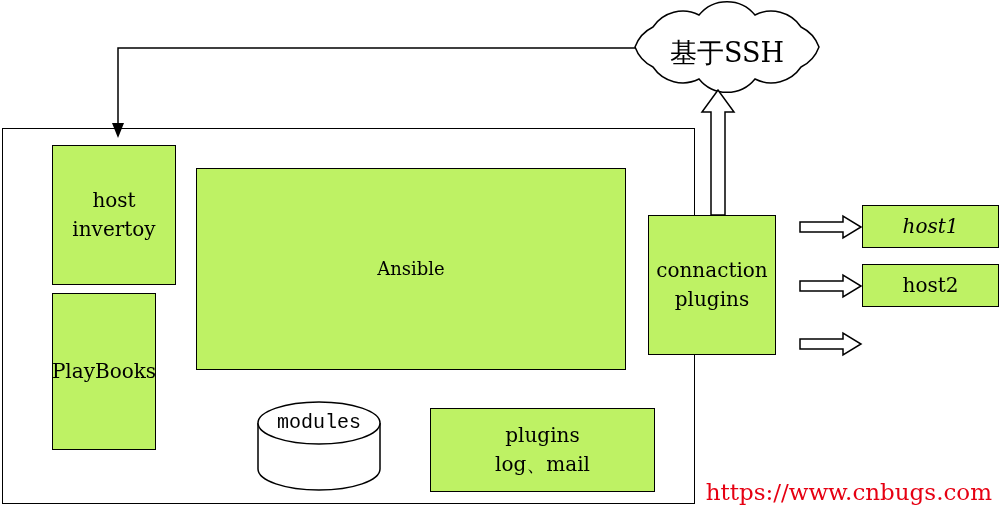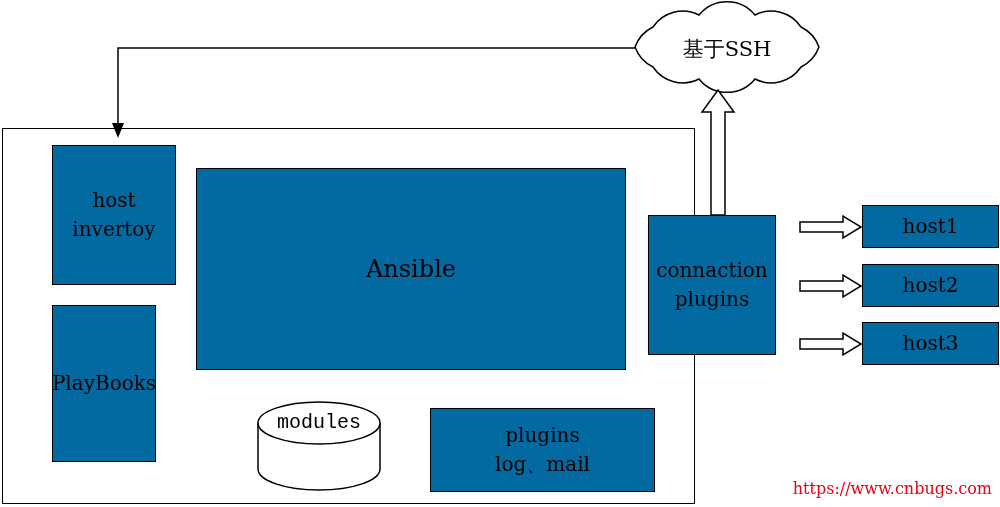--- a/index.html
+++ b/index.html
@@ -11,65 +11,65 @@
     position: relative;
     width: 1000px;
     height: 507px;
     background: #ffffff;
     overflow: hidden;
     color: #000;
   }
   .box {
     position: absolute;
     border: 1.5px solid #000;
-    background: #0369a1;
+    background: #bef264;
     display: flex;
     flex-direction: column;
     align-items: center;
     justify-content: center;
     text-align: center;
     font-size: 20px;
     line-height: 1.45;
     z-index: 2;
   }
   .outer-box {
     position: absolute;
     left: 2px; top: 128px;
     width: 693px; height: 376px;
     border: 1.5px solid #000;
     background: transparent;
     z-index: 1;
   }
   .host-inventory { left: 52px; top: 145px; width: 124px; height: 140px; }
-  .playbooks     { left: 52px; top: 305px; width: 104px; height: 157px; }
-  .ansible       { left: 196px; top: 168px; width: 430px; height: 202px; font-size: 24px; }
+  .playbooks     { left: 52px; top: 293px; width: 104px; height: 157px; }
+  .ansible       { left: 196px; top: 168px; width: 430px; height: 202px; font-size: 18px; }
   .plugins-box   { left: 430px; top: 408px; width: 225px; height: 84px; }
   .connection    { left: 648px; top: 215px; width: 128px; height: 140px; z-index: 3; }
-  .host1 { left: 862px; top: 205px; width: 137px; height: 43px; }
+  .host1 { left: 862px; top: 205px; width: 137px; height: 43px; font-style: italic; }
   .host2 { left: 862px; top: 264px; width: 137px; height: 43px; }
   .host3 { left: 862px; top: 322px; width: 137px; height: 43px; }
   .svg-layer {
     position: absolute;
     left: 0; top: 0;
     width: 1000px; height: 507px;
     z-index: 4;
     pointer-events: none;
   }
   .float-label {
     position: absolute;
     text-align: center;
     font-size: 20px;
     z-index: 5;
   }
-  .cloud-label { left: 657px; top: 35px; width: 140px; font-size: 21px; }
+  .cloud-label { left: 657px; top: 35px; width: 140px; font-size: 27px; }
   .modules-label { left: 258px; top: 411px; width: 122px; font-family: Liberation Mono, monospace; }
   .watermark {
     position: absolute;
     right: 8px; top: 479px;
-    font-size: 16px;
+    font-size: 23px;
     color: #e60012;
     z-index: 6;
     white-space: nowrap;
   }
 </style>
 </head>
 <body>
 
 <div class="canvas">
 
@@ -118,19 +118,16 @@
     <span>connaction</span>
     <span>plugins</span>
   </div>
 
   <div class="box host1">
     <span>host1</span>
   </div>
   <div class="box host2">
     <span>host2</span>
   </div>
-  <div class="box host3">
-    <span>host3</span>
-  </div>
 
   <div class="watermark">https://www.cnbugs.com</div>
 
 </div>
 
 </body></html>

